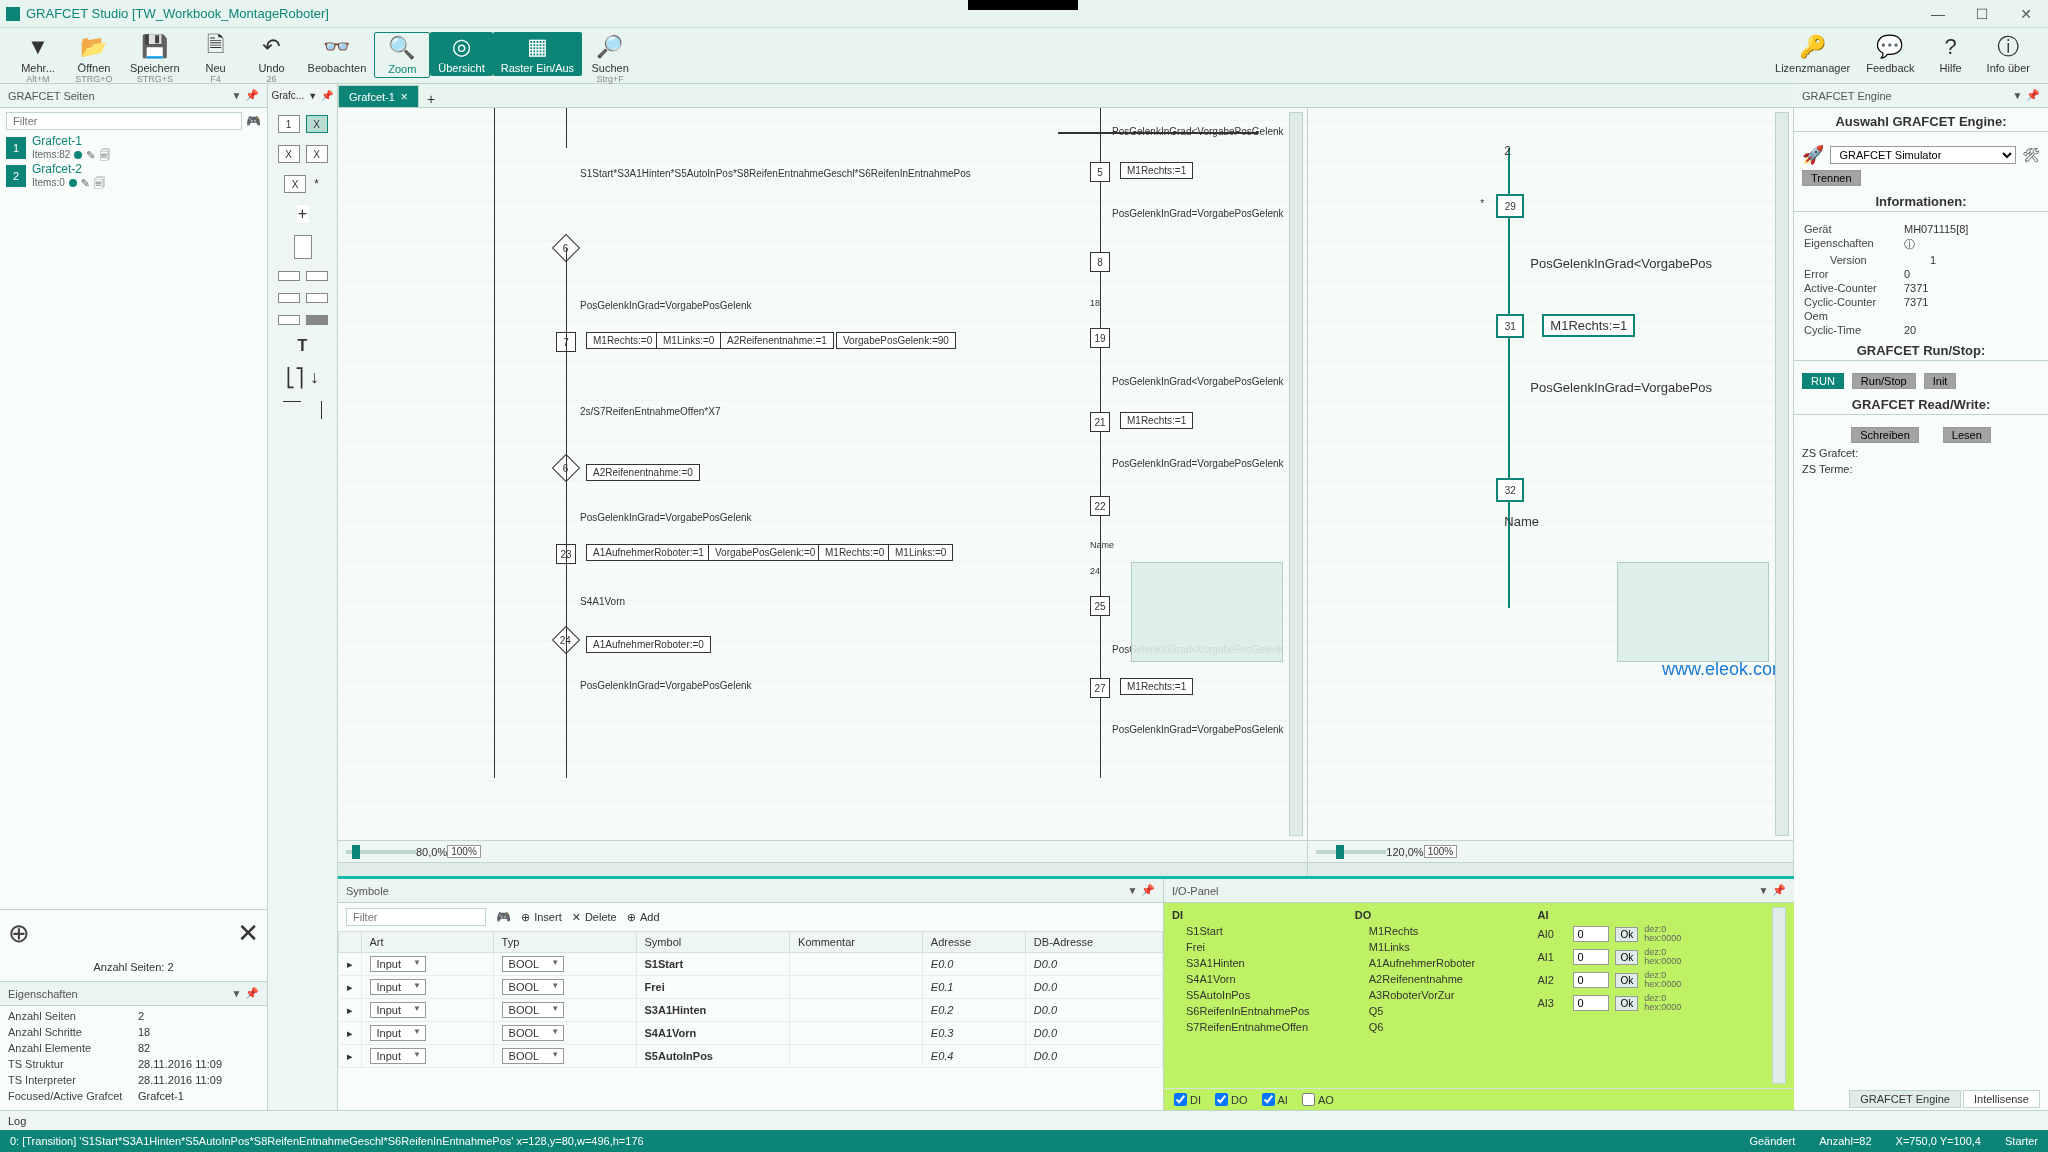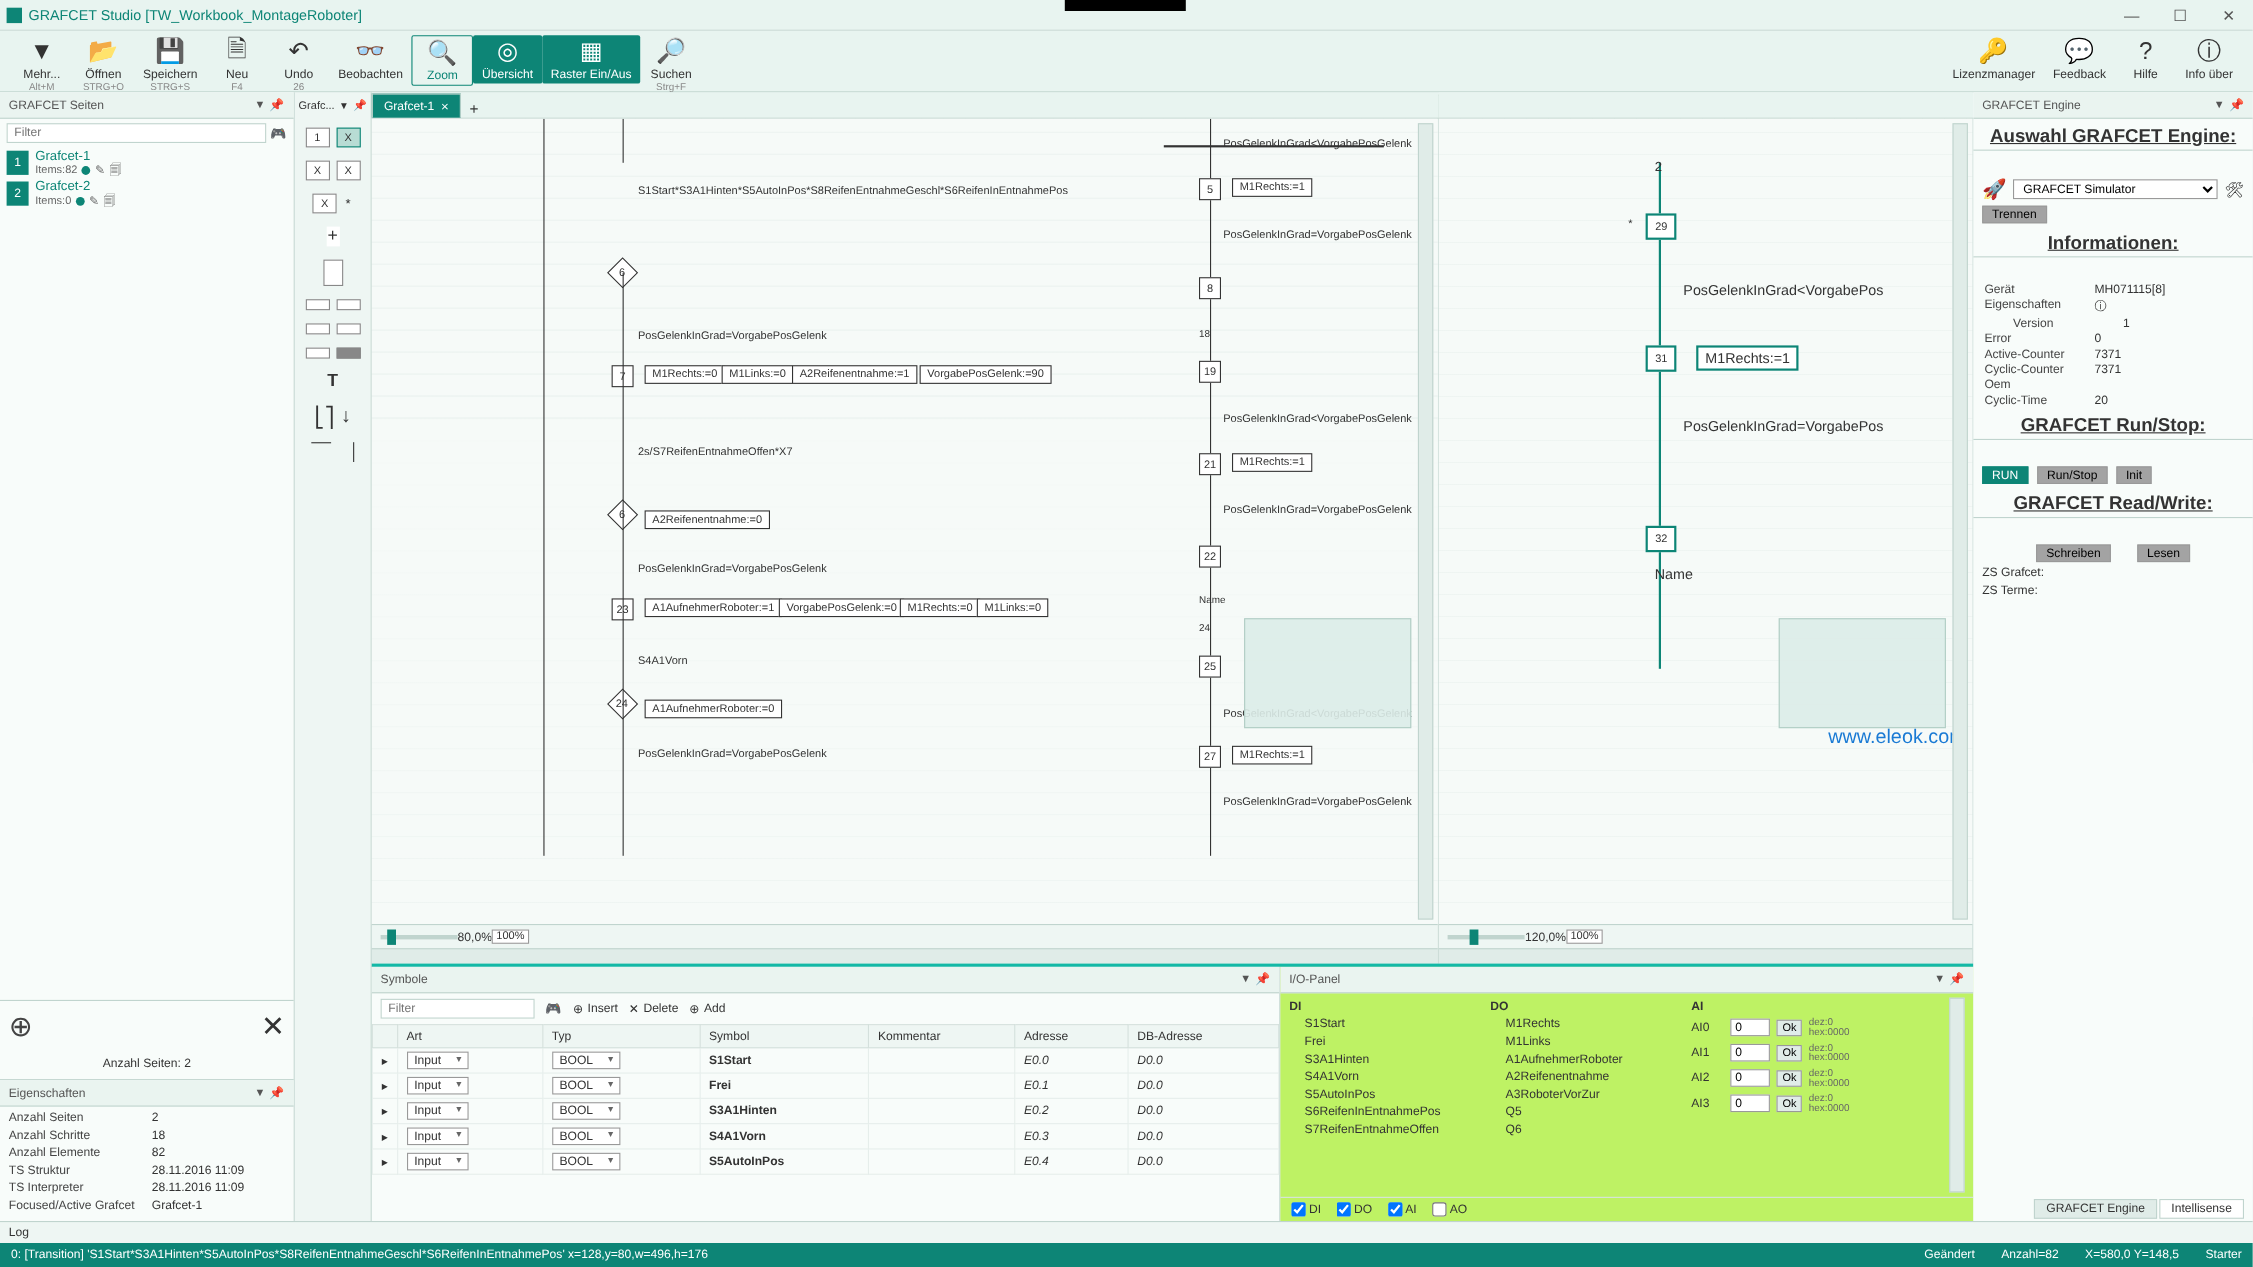--- a/index.html
+++ b/index.html
@@ -62,21 +62,21 @@
 .zoom-100 { border: 1px solid #999; padding: 0 3px; font-size: 10px; cursor: pointer; background: #fff;}
 .g-step { position: absolute; width: 20px; height: 20px; border: 1px solid #333; background: #fff; font-size: 10px; display: flex; align-items: center; justify-content: center; }
 .g-step.diamond { transform: rotate(45deg); }
 .g-step.diamond span { transform: rotate(-45deg); }
 .g-act { position: absolute; border: 1px solid #333; background: #fff; font-size: 10px; padding: 2px 6px; white-space: nowrap; }
 .g-trans { position: absolute; font-size: 10px; color: #333; white-space: nowrap; }
 .g-line-v { position: absolute; width: 1px; background: #333; }
 .g-line-h { position: absolute; height: 1px; background: #333; }
 .minimap { position: absolute; background: rgba(220,236,232,0.9); border: 1px solid #b0ccc4; }
 .right-panel { width: 254px; background: #f8fcfa; display: flex; flex-direction: column; }
-.r-section-title { text-align: center; font-size: 17px; font-weight: 600; color: #333; padding: 4px 0 2px; border-bottom: 1px solid #c0d4ce; margin: 2px 0 22px; text-decoration: underline;}
+.r-section-title { text-align: center; font-size: 13px; font-weight: 600; color: #333; padding: 4px 0 2px; border-bottom: 1px solid #c0d4ce; margin: 2px 0 10px;}
 .r-row { display: flex; align-items: center; padding: 2px 8px; gap: 6px; font-size: 11px; }
 .r-select { flex: 1; border: 1px solid #999; padding: 1px 4px; font-size: 11px; background: #fff; }
 .r-btn { border: 1px solid #999; padding: 1px 8px; font-size: 11px; background: #a3a3a3; cursor: pointer; }
 .r-btn.run { background: #0d8576; color: #fff; border-color: #0d8576; }
 .info-grid .prop-row { padding: 1px 0; }
 .rocket-ic { font-size: 18px; color: #0d8576; }
 .bottom-dock { height: 234px; display: flex; border-top: 3px solid #14b8a6; }
 .sym-panel { flex: 1; display: flex; flex-direction: column; background: #f8fcfa; border-right: 1px solid #c0d4ce; }
 .sym-tools { display: flex; align-items: center; height: 28px; padding: 0 8px; gap: 10px; }
 .sym-btn { display: flex; align-items: center; gap: 4px; font-size: 11px; cursor: pointer; }
@@ -671,15 +671,15 @@
     </div>
   </div>
 </div>
 
 <div class="log-row">Log</div>
 
 <div class="statusbar">
   <span class="sb-left">0: [Transition] 'S1Start*S3A1Hinten*S5AutoInPos*S8ReifenEntnahmeGeschl*S6ReifenInEntnahmePos' x=128,y=80,w=496,h=176</span>
   <span>Geändert</span>
   <span>Anzahl=82</span>
-  <span>X=580,0  Y=148,5</span>
+  <span>X=750,0  Y=100,4</span>
   <span>Starter</span>
 </div>
 
 </body></html>

